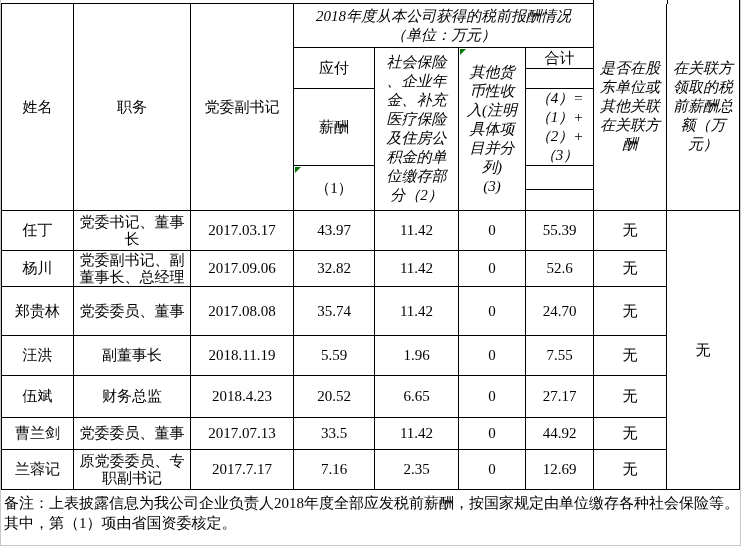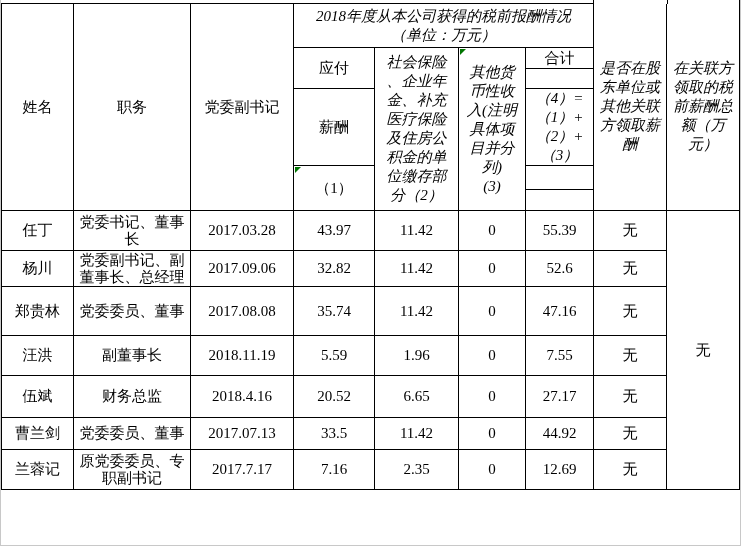--- a/index.html
+++ b/index.html
@@ -88,21 +88,21 @@
     <tbody>
         <tr style="height:44px">
       <th rowspan="6">姓名</th>
       <th rowspan="6">职务</th>
       <th rowspan="6">党委副书记</th>
       <th colspan="4" class="pre">2018年度从本公司获得的税前报酬情况
 （单位：万元）</th>
       <th rowspan="6" class="pre no-top">是否在股
 东单位或
 其他关联
-方领取薪
+在关联方
 酬</th>
       <th rowspan="6" class="pre no-top">在关联方
 领取的税
 前薪酬总
 额（万
 元）</th>
     </tr>
     <tr style="height:21px">
       <th rowspan="2">应付</th>
       <th rowspan="5" class="pre">社会保险
@@ -136,21 +136,21 @@
       <th rowspan="2" class="rel"><span class="tri"></span><span>（1）</span></th>
       <td></td>
     </tr>
     <tr style="height:21px">
       <td></td>
     </tr>
 
     <tr style="height:40px">
       <td class="datacell">任丁</td>
       <td class="datacell">党委书记、董事长</td>
-      <td class="datacell">2017.03.28</td>
+      <td class="datacell">2017.03.17</td>
       <td class="datacell">43.97</td>
       <td class="datacell">11.42</td>
       <td class="datacell">0</td>
       <td class="datacell">55.39</td>
       <td class="datacell">无</td>
       <td rowspan="7" class="datacell">无</td>
     </tr>
     <tr style="height:36px">
       <td class="datacell">杨川</td>
       <td class="datacell">党委副书记、副董事长、总经理</td>
@@ -161,37 +161,37 @@
       <td class="datacell">52.6</td>
       <td class="datacell">无</td>
     </tr>
     <tr style="height:49px">
       <td class="datacell">郑贵林</td>
       <td class="datacell">党委委员、董事</td>
       <td class="datacell">2017.08.08</td>
       <td class="datacell">35.74</td>
       <td class="datacell">11.42</td>
       <td class="datacell">0</td>
-      <td class="datacell">47.16</td>
+      <td class="datacell">24.70</td>
       <td class="datacell">无</td>
     </tr>
     <tr style="height:40px">
       <td class="datacell">汪洪</td>
       <td class="datacell">副董事长</td>
       <td class="datacell">2018.11.19</td>
       <td class="datacell">5.59</td>
       <td class="datacell">1.96</td>
       <td class="datacell">0</td>
       <td class="datacell">7.55</td>
       <td class="datacell">无</td>
     </tr>
     <tr style="height:42px">
       <td class="datacell">伍斌</td>
       <td class="datacell">财务总监</td>
-      <td class="datacell">2018.4.16</td>
+      <td class="datacell">2018.4.23</td>
       <td class="datacell">20.52</td>
       <td class="datacell">6.65</td>
       <td class="datacell">0</td>
       <td class="datacell">27.17</td>
       <td class="datacell">无</td>
     </tr>
     <tr style="height:32px">
       <td class="datacell">曹兰剑</td>
       <td class="datacell">党委委员、董事</td>
       <td class="datacell">2017.07.13</td>
@@ -207,14 +207,15 @@
       <td class="datacell">2017.7.17</td>
       <td class="datacell">7.16</td>
       <td class="datacell">2.35</td>
       <td class="datacell">0</td>
       <td class="datacell">12.69</td>
       <td class="datacell">无</td>
     </tr>
   </tbody>
     </table>
 
+  <div class="note">备注：上表披露信息为我公司企业负责人2018年度全部应发税前薪酬，按国家规定由单位缴存各种社会保险等。其中，第（1）项由省国资委核定。</div>
 
 </div>
 
 </body></html>

